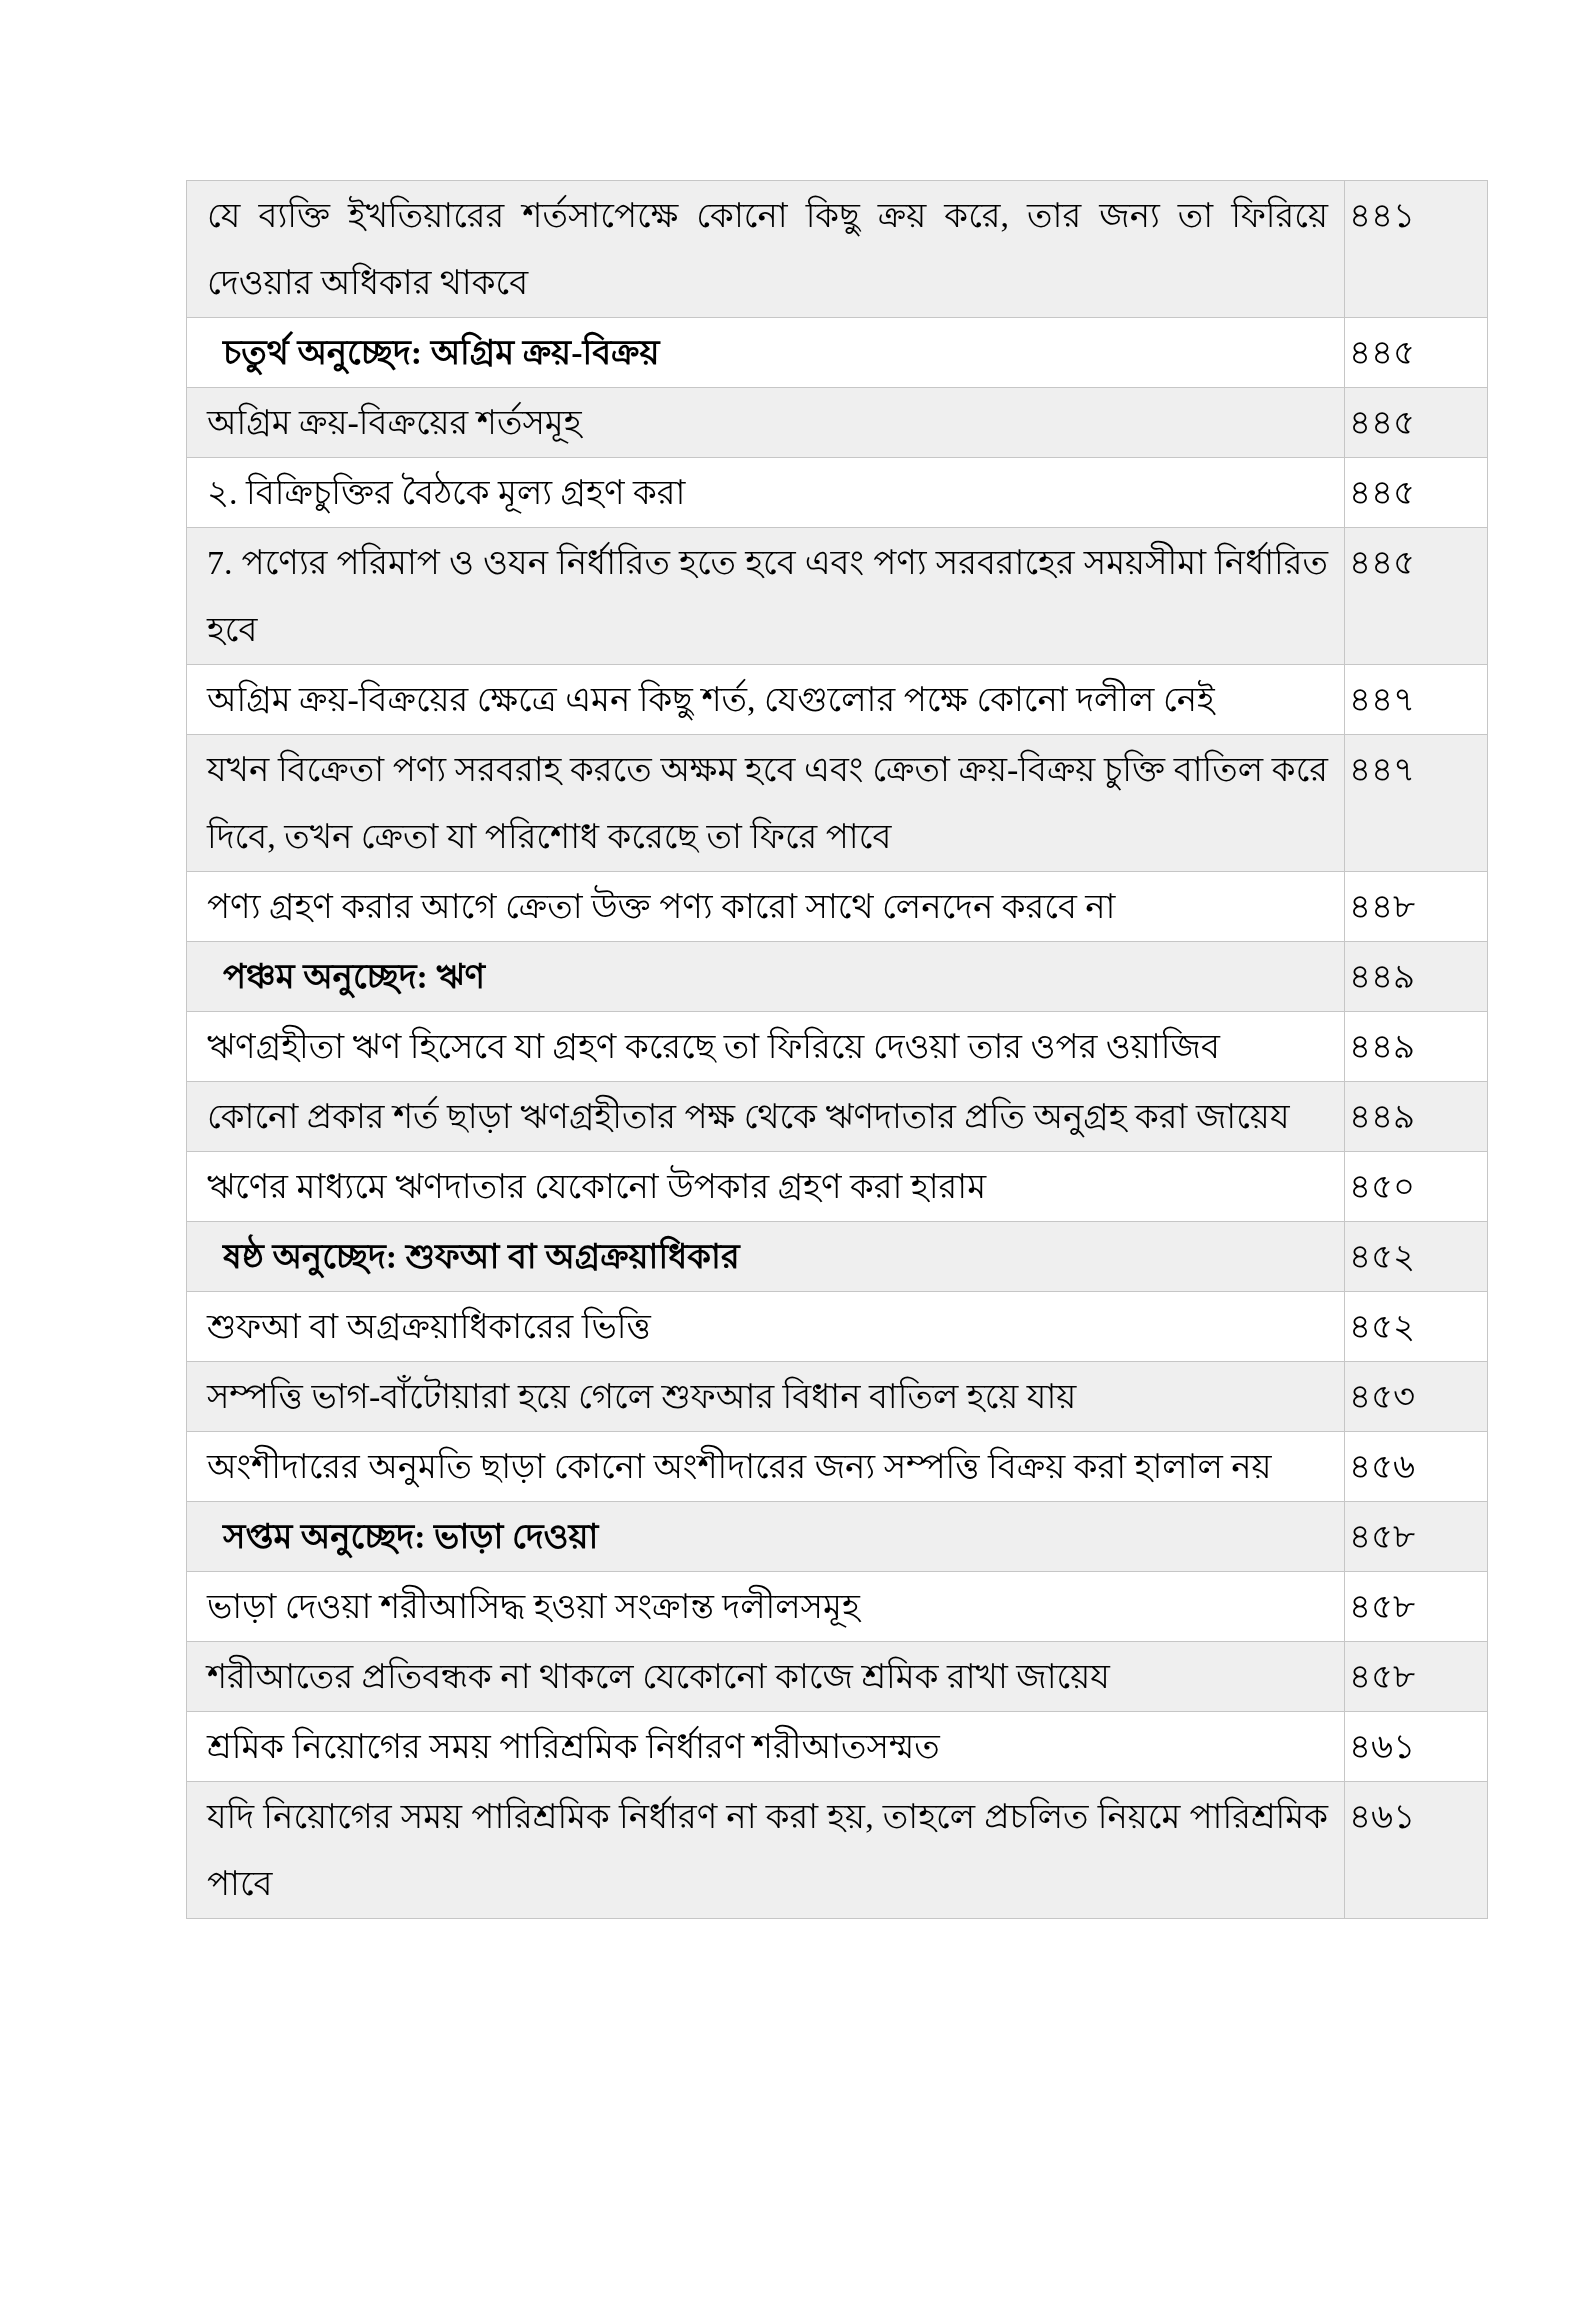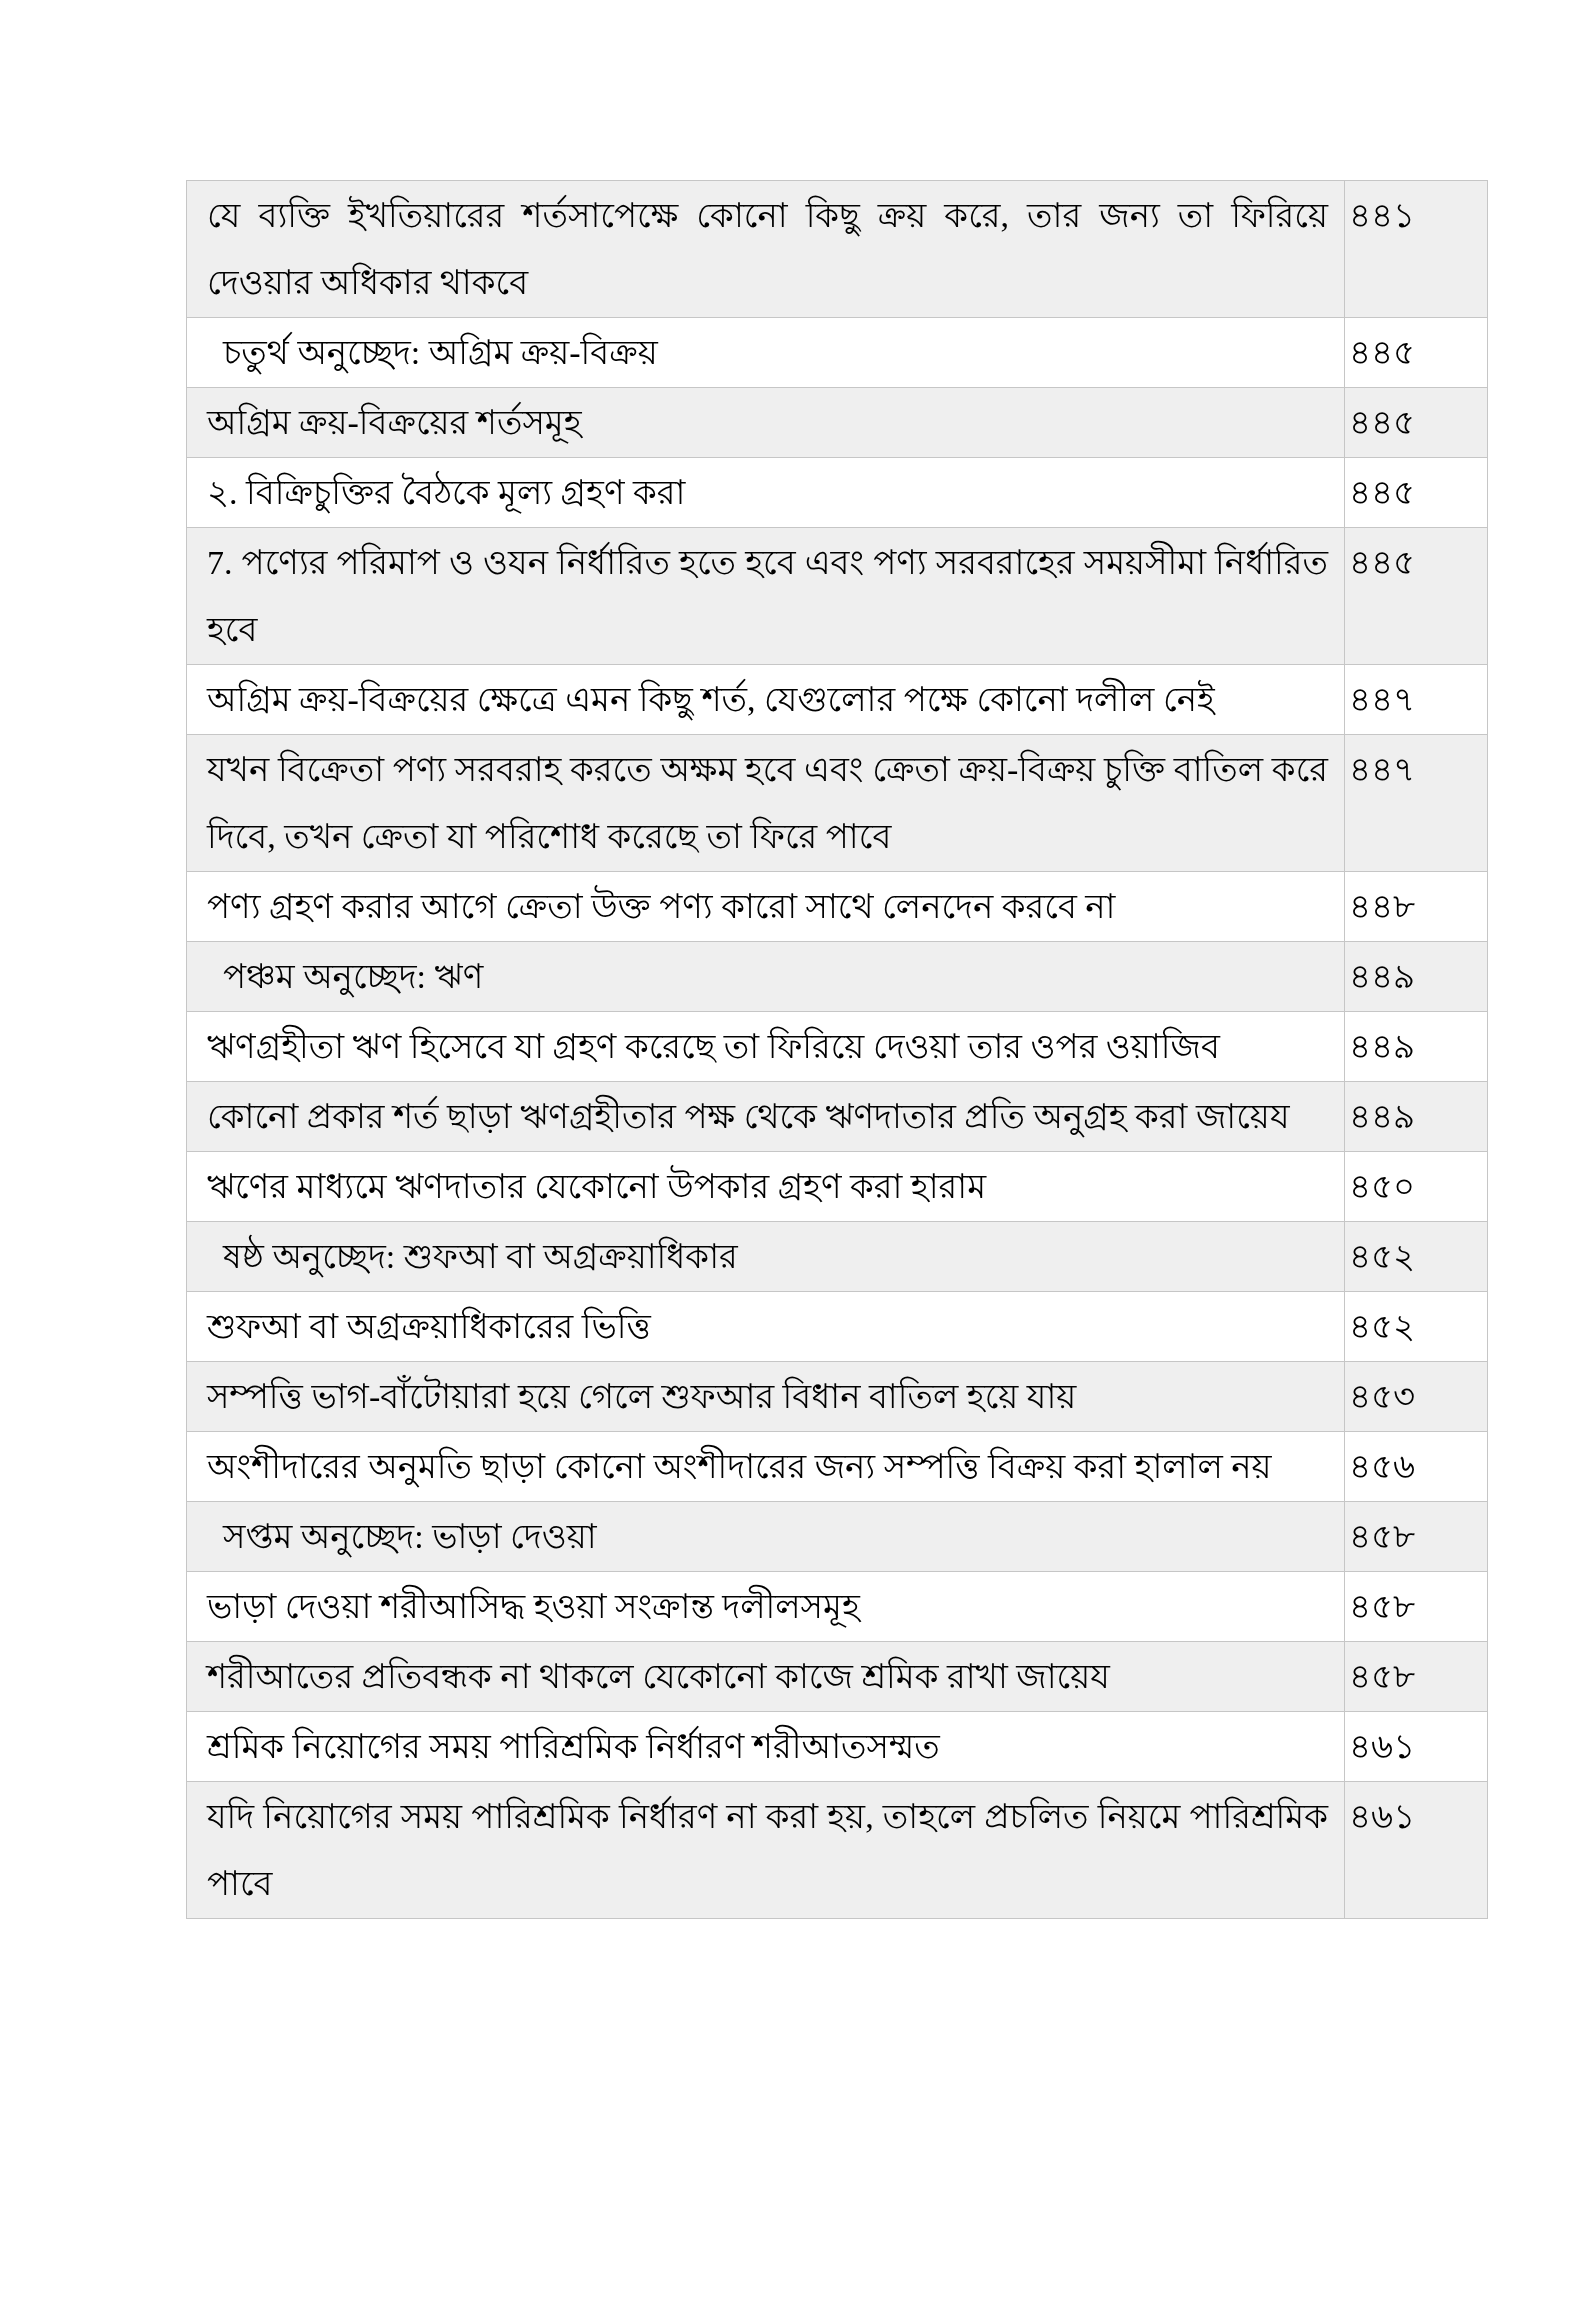--- a/index.html
+++ b/index.html
@@ -40,21 +40,21 @@
   td.title-cell {
     width: 1158px;
     padding: 1px 16px 1px 20px;
     text-align: justify;
   }
   td.page-cell {
     width: 143px;
     padding: 1px 4px;
     text-align: left;
   }
-  tr.section-header td.title-cell { font-weight: normal; padding-left: 36px; }
+  tr.section-header td.title-cell { font-weight: bold; padding-left: 36px; }
 </style>
 </head>
 <body style="background: rgb(255, 255, 255);">
 
 <table class="toc-table">
   <tbody>
   <tr>
     <td class="title-cell">যে ব্যক্তি ইখতিয়ারের শর্তসাপেক্ষে কোনো কিছু ক্রয় করে, তার জন্য তা ফিরিয়ে দেওয়ার অধিকার থাকবে</td>
     <td class="page-cell">৪৪১</td>
   </tr>

